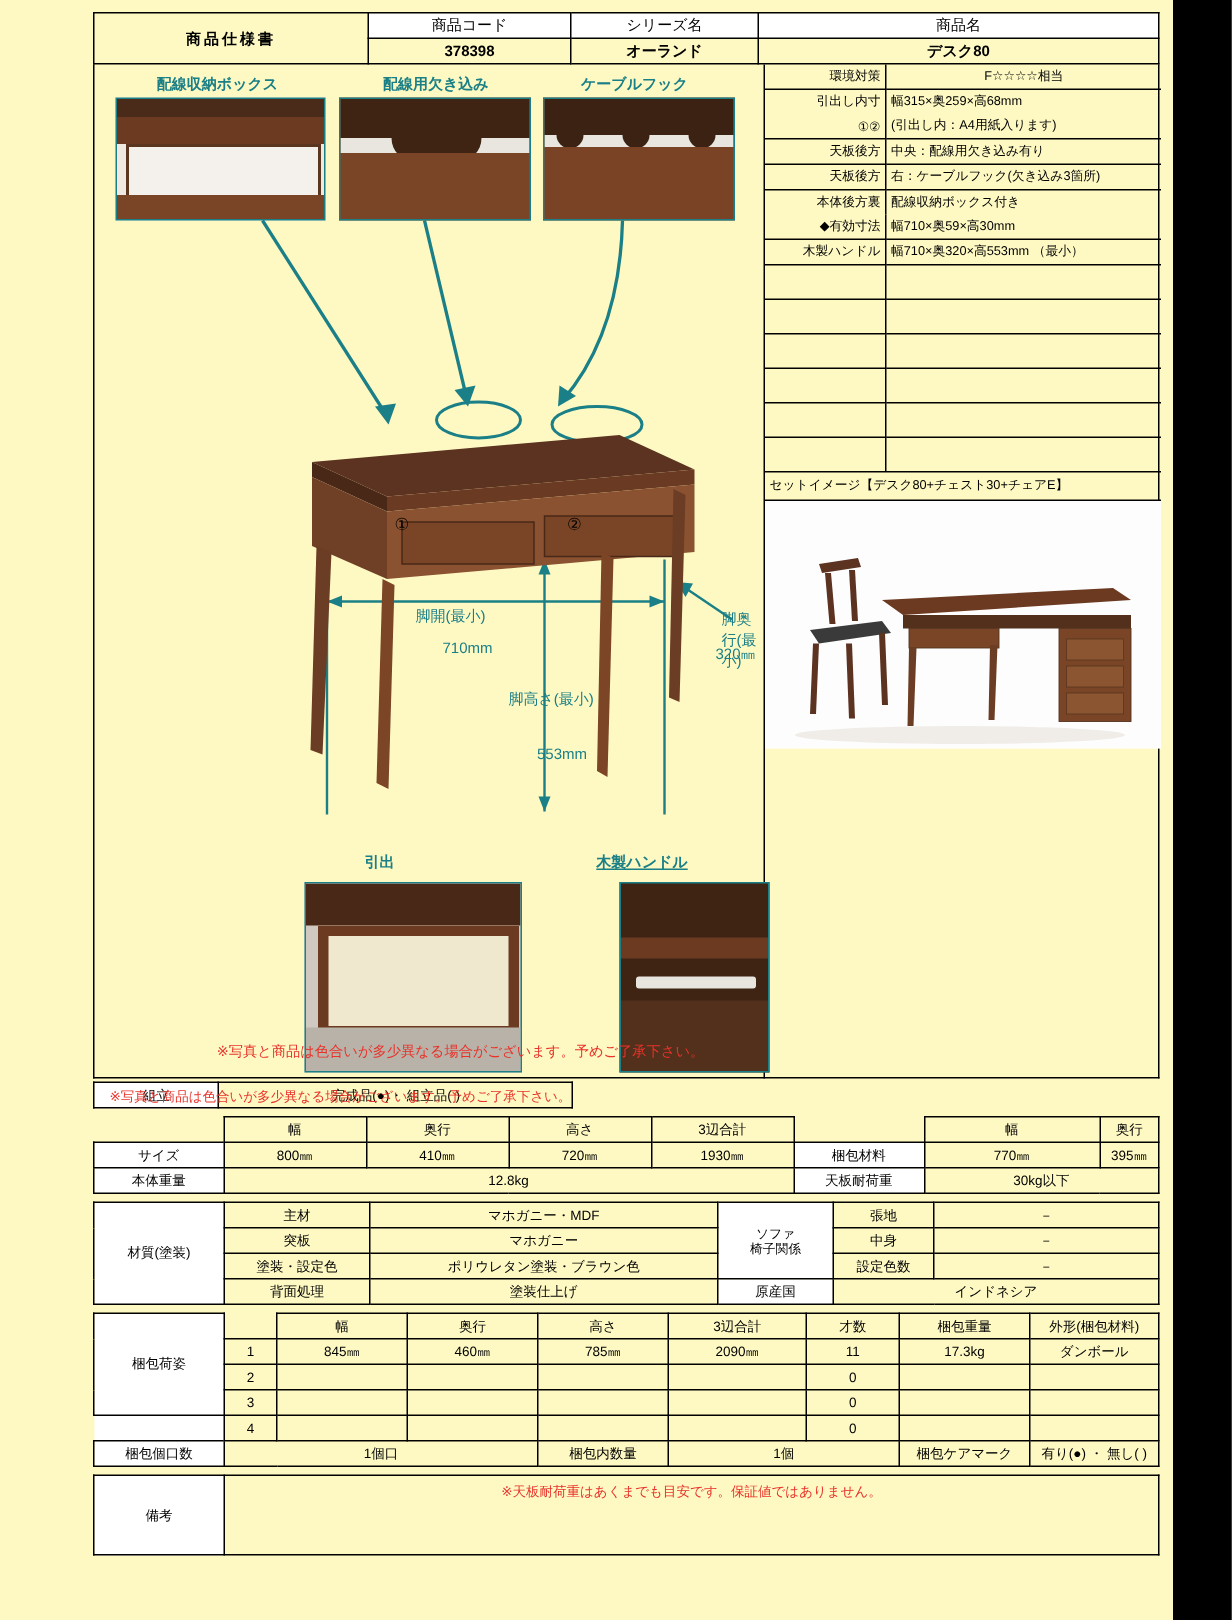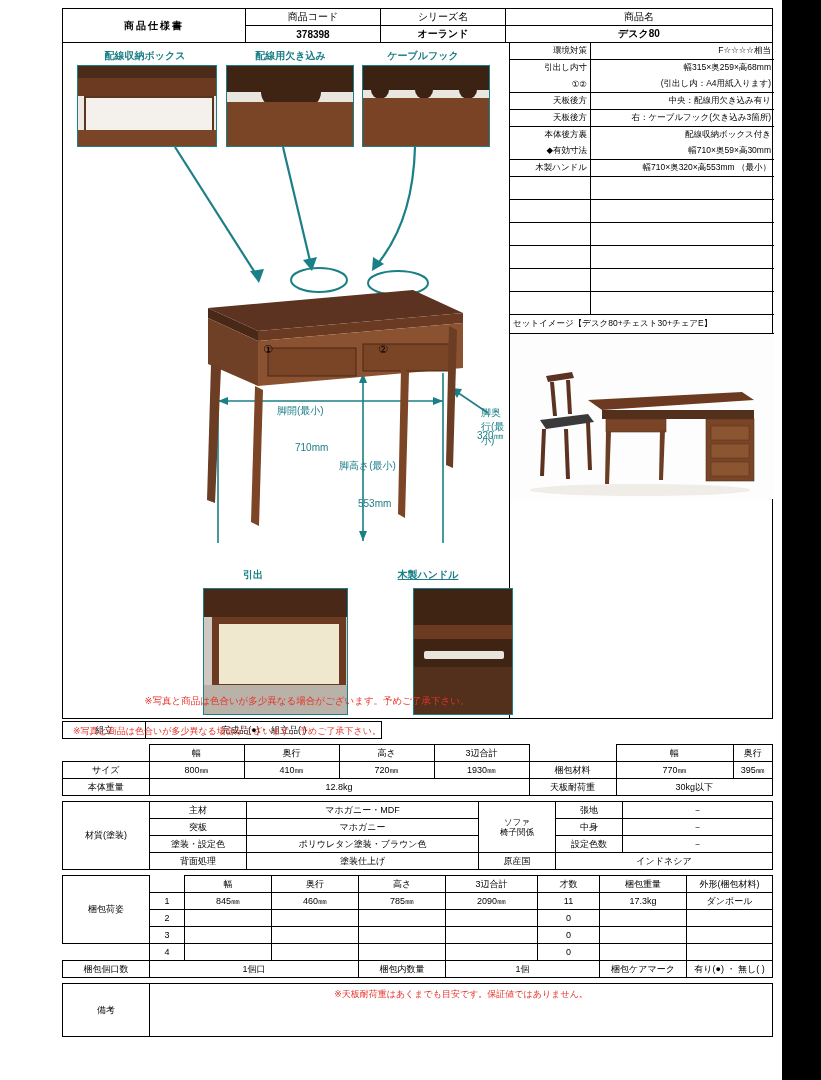--- a/index.html
+++ b/index.html
@@ -1,17 +1,17 @@
 <!DOCTYPE html>
 <html><head>
 <meta charset="utf-8">
 <style>
   html,body{margin:0;padding:0;background:#000;}
   body{width:821px;height:1080px;font-family:"Liberation Sans","DejaVu Sans",sans-serif;}
-  #sheet{position:relative;width:782px;height:1080px;background:#ffffff;box-sizing:border-box;padding:8px 40px 6px 62px;}
+  #sheet{position:relative;width:782px;height:1080px;background:#fef9c3;box-sizing:border-box;padding:8px 40px 6px 62px;}
   table{border-collapse:collapse;}
   .c{text-align:center;}
   .r{text-align:right;}
   .l{text-align:left;}
   .tiny{font-size:7px;}
   .teal{color:#1a7f86;}
   .red{color:#e8322a;}
   
   .header{width:711px;}
   .header td{border:1px solid #000;font-size:10px;text-align:center;padding:1px 2px;}
@@ -20,21 +20,21 @@
   .hval{font-size:11px;font-weight:bold;}
   
   .main{position:relative;width:711px;height:676px;border-left:1px solid #000;border-right:1px solid #000;border-bottom:1px solid #000;box-sizing:border-box;}
   .leftpanel{position:absolute;left:0;top:0;width:447px;height:676px;border-right:1px solid #000;box-sizing:border-box;}
   .rightpanel{position:absolute;left:447px;top:0;width:264px;height:676px;box-sizing:border-box;}
   
   .thumb{position:absolute;border:1.5px solid #1a7f86;box-sizing:border-box;overflow:hidden;}
   .thumbcap{position:absolute;font-size:10px;color:#1a7f86;text-align:center;font-weight:bold;}
   
   .rtab{width:100%;border-collapse:collapse;}
-  .rtab td{border-bottom:1px solid #000;font-size:8.5px;padding:2px 3px;vertical-align:middle;text-align:right;}
+  .rtab td{border-bottom:1px solid #000;font-size:8.5px;padding:2px 3px;vertical-align:middle;}
   .rtab td.lab{width:74px;border-right:1px solid #000;text-align:right;}
   
   .btab{width:711px;border-collapse:collapse;margin-top:5px;}
   .btab td{border:1px solid #000;font-size:9px;padding:1px 3px;text-align:center;height:14px;}
   .btab td.lab{background:#fff;}
   .note{color:#e8322a;font-size:8.5px;text-align:left;}
 </style>
 </head>
 <body>
 
@@ -119,21 +119,21 @@
         <rect x="200" y="76" width="88" height="27" fill="#7a4526" stroke="#4a2817"></rect>
         <polygon points="48,96 58,100 52,235 44,232" fill="#6b3d24"></polygon>
         <polygon points="92,118 100,122 96,258 88,254" fill="#7b4526"></polygon>
         <polygon points="286,58 294,62 290,200 283,197" fill="#6b3d24"></polygon>
         <polygon points="238,100 246,104 242,250 235,246" fill="#7b4526"></polygon>
       </svg>
       <div style="position:absolute;left:200px;top:300px;font-size:11px;">①</div>
       <div style="position:absolute;left:315px;top:300px;font-size:11px;">②</div>
 
       <div class="teal" style="position:absolute;left:214px;top:361px;font-size:10px;">脚開(最小)</div>
-      <div class="teal" style="position:absolute;left:232px;top:399px;font-size:10px;">710mm</div>
+      <div class="teal" style="position:absolute;left:232px;top:384px;font-size:10px;">710mm</div>
       <div class="teal" style="position:absolute;left:418px;top:363px;font-size:10px;">脚奥行(最小)</div>
       <div class="teal" style="position:absolute;left:414px;top:386px;font-size:10px;">320㎜</div>
       <div class="teal" style="position:absolute;left:276px;top:416px;font-size:10px;">脚高さ(最小)</div>
       <div class="teal" style="position:absolute;left:295px;top:455px;font-size:10px;">553mm</div>
 
       <div class="thumbcap" style="left:145px;top:525px;width:90px;">引出</div>
       <div class="thumbcap" style="left:310px;top:525px;width:110px;text-decoration:underline;">木製ハンドル</div>
 
       <div class="thumb" style="left:140px;top:545px;width:145px;height:127px;background:#cfc9c1;">
         <div style="position:absolute;left:0;top:0;width:100%;height:28px;background:#4a2817;"></div>

